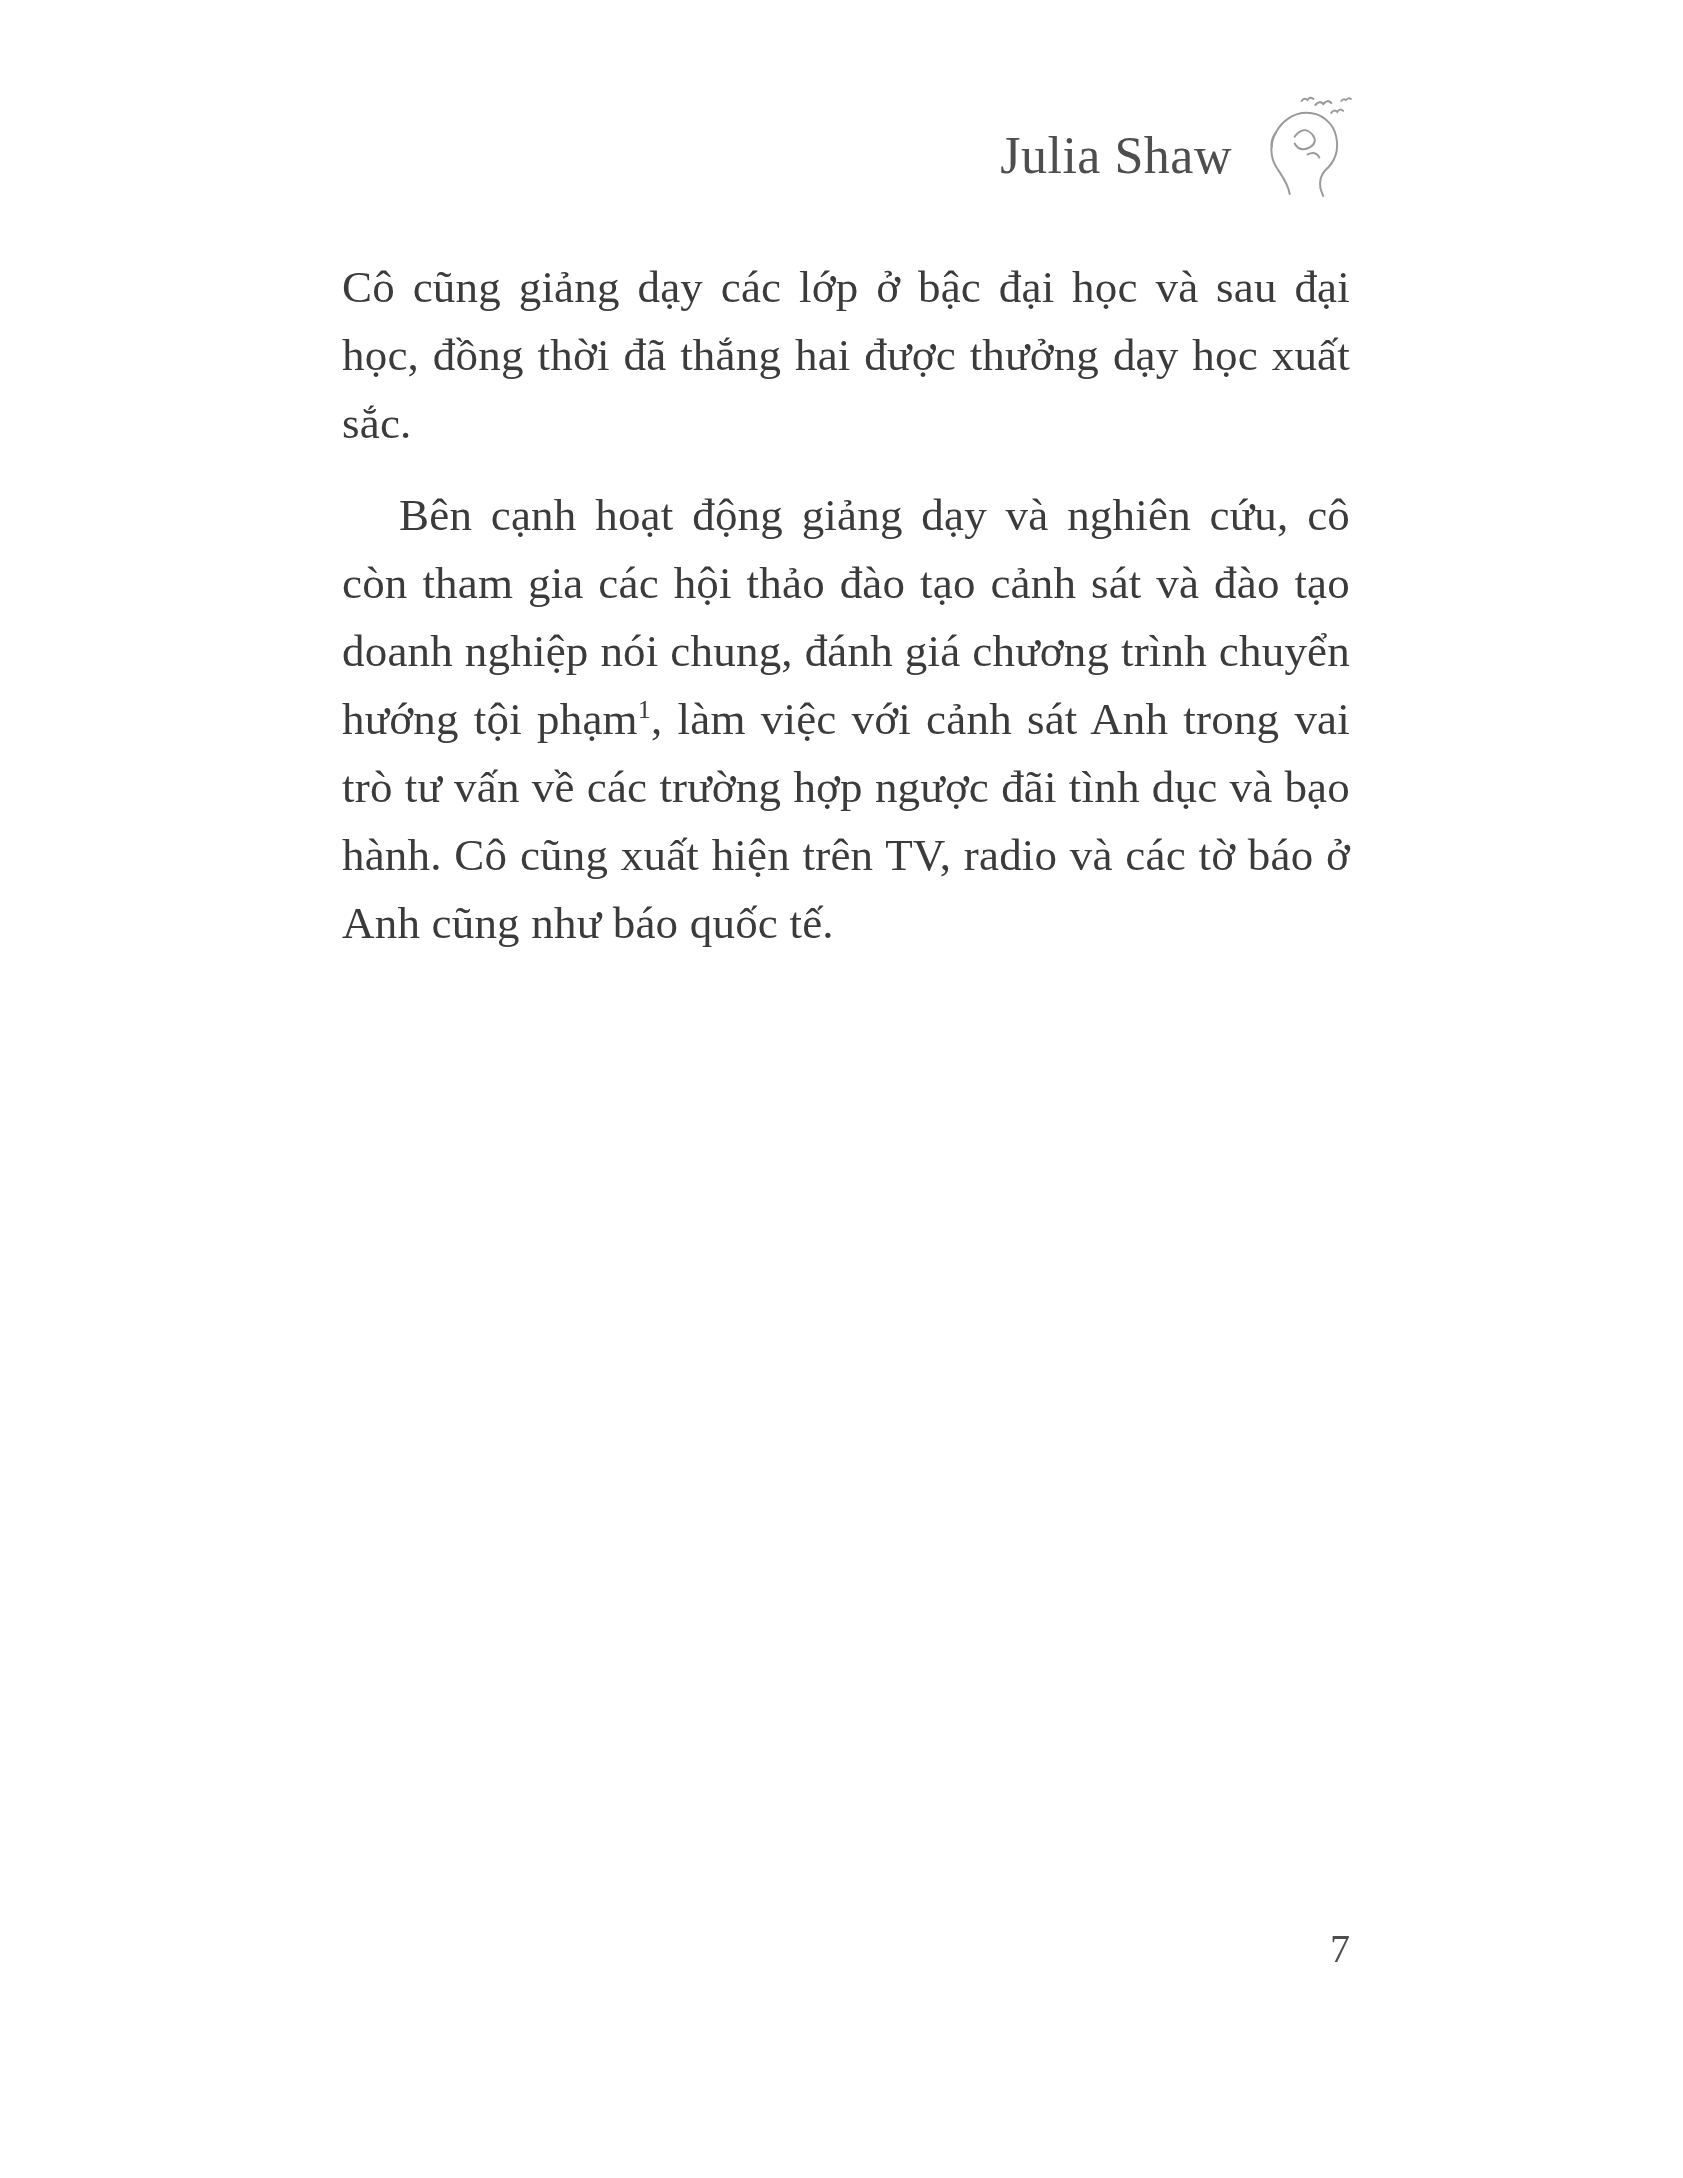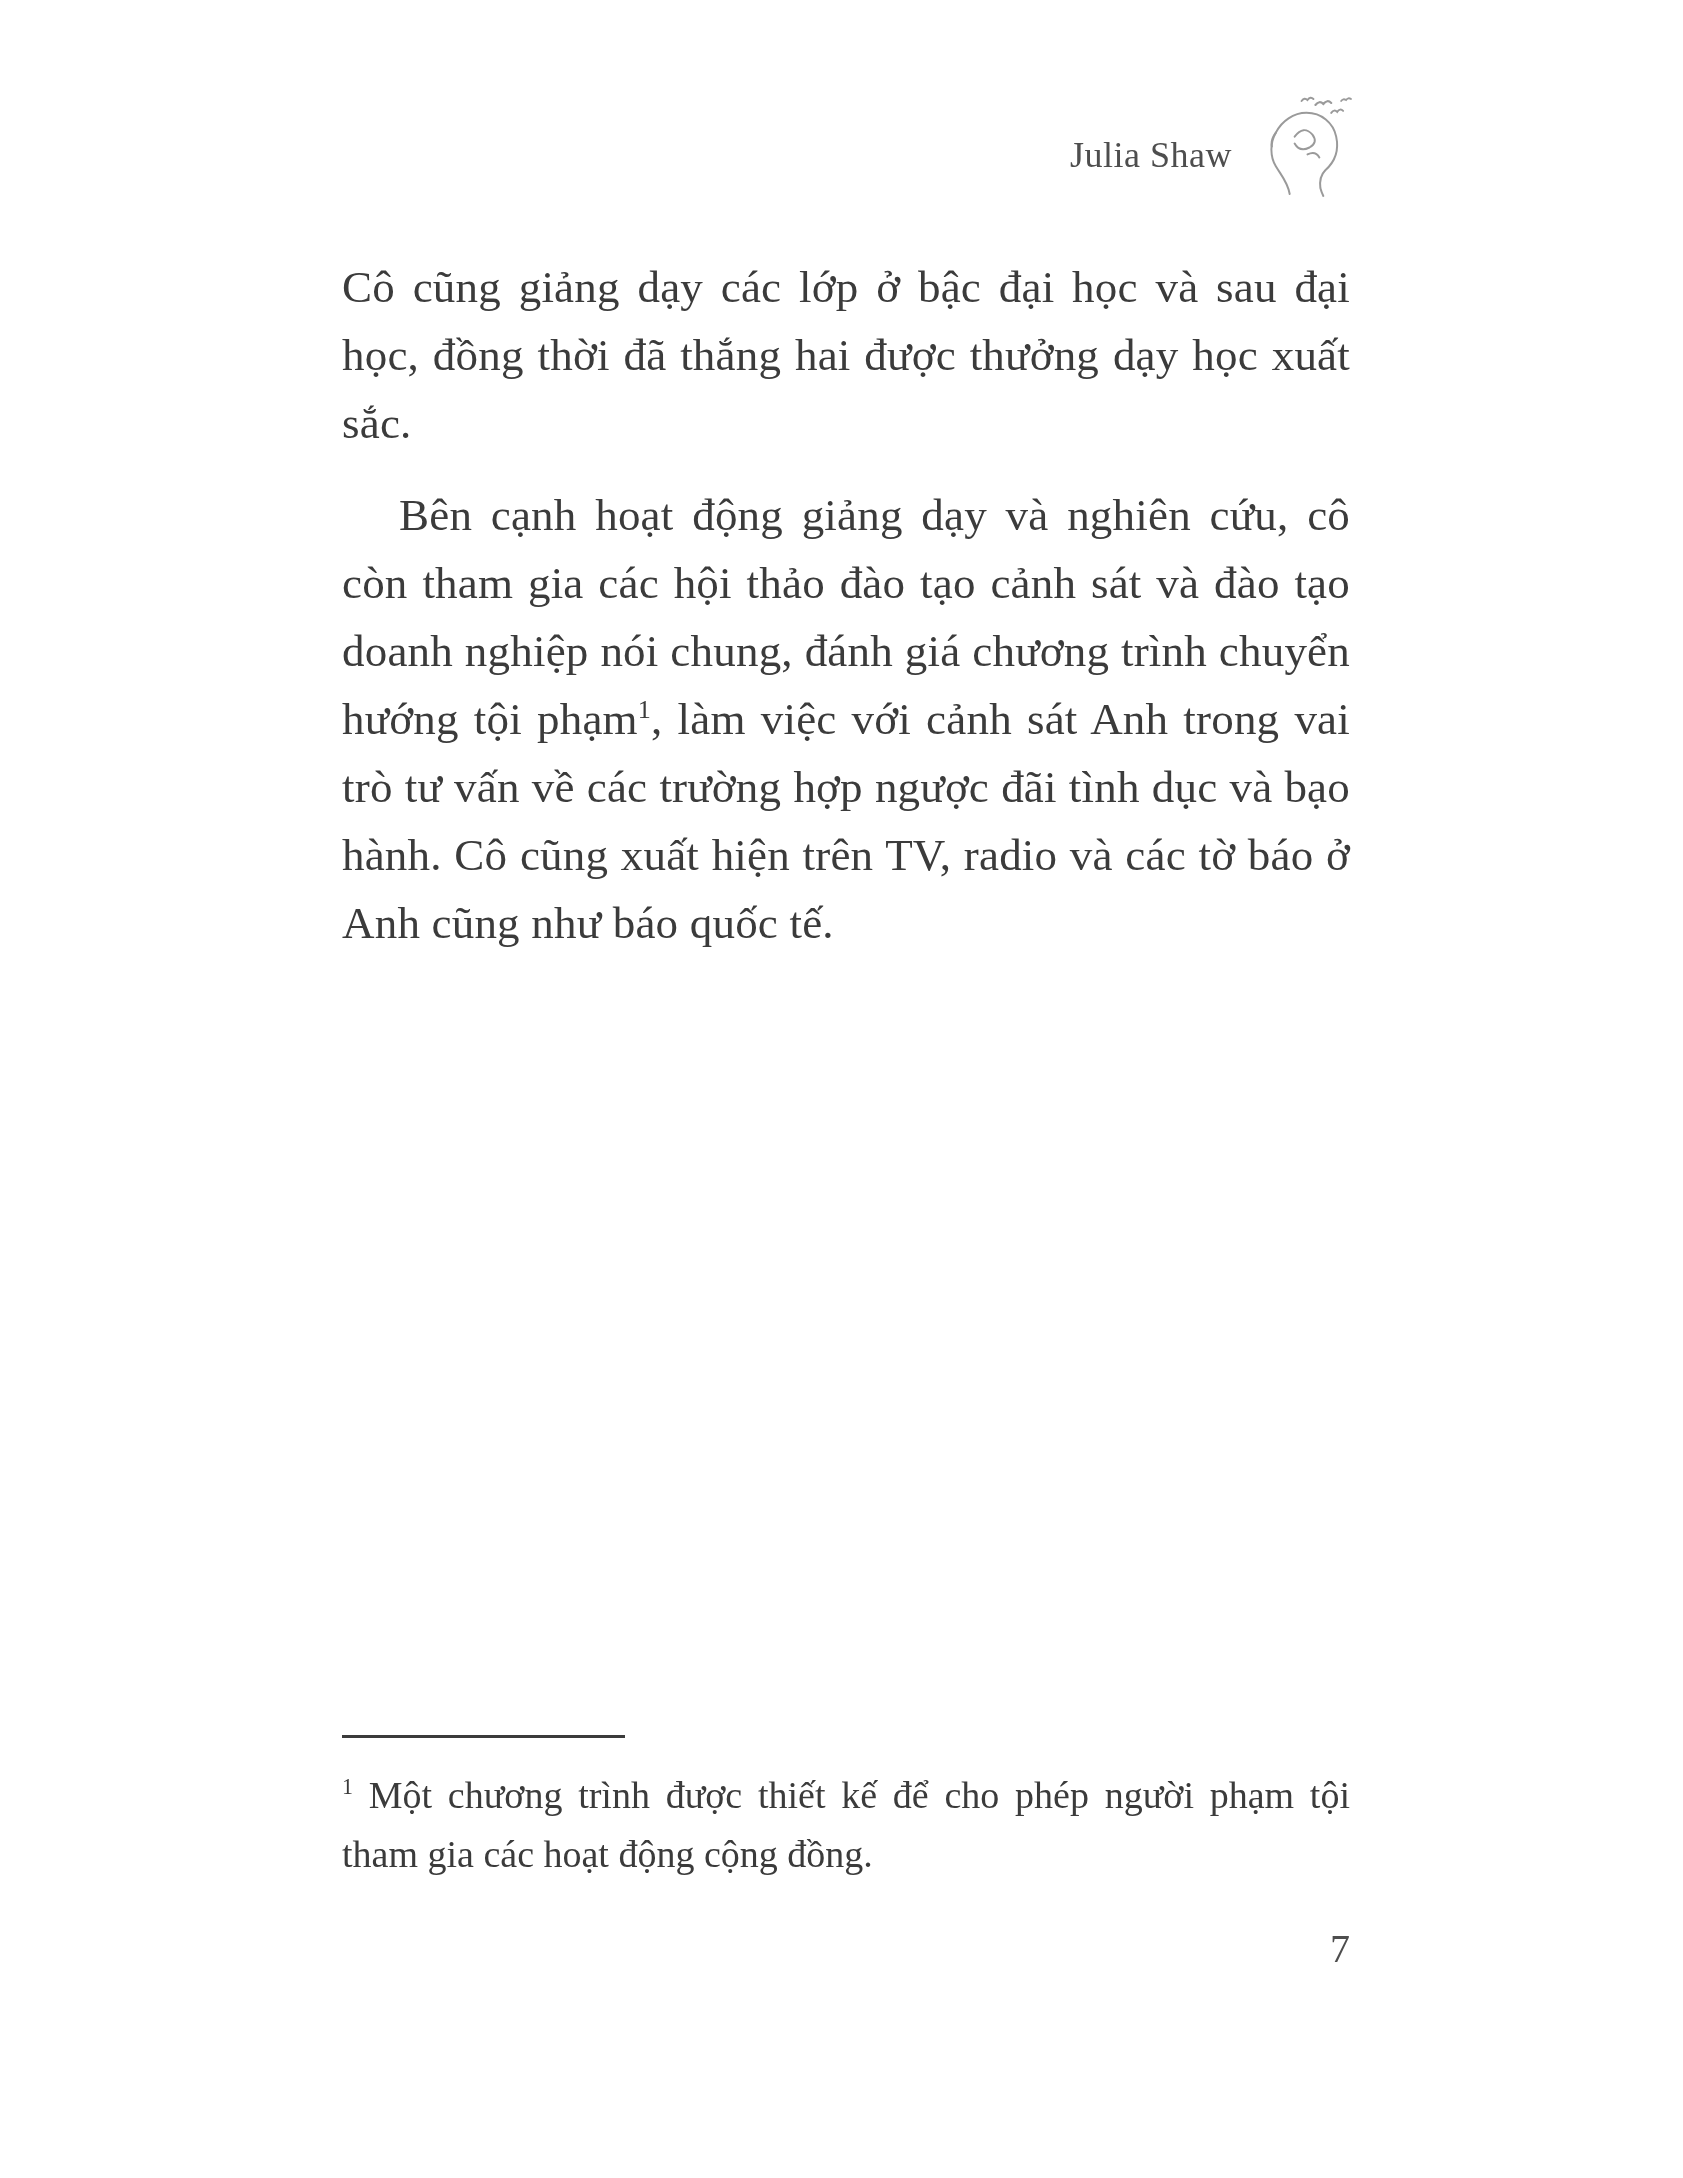--- a/index.html
+++ b/index.html
@@ -19,21 +19,21 @@
   .header {
     position: absolute;
     top: 111px;
     left: 342px;
     width: 1012px;
     display: flex;
     justify-content: flex-end;
     align-items: center;
   }
   .author {
-    font-size: 36px;
+    font-size: 52px;
     color: #4e4e4e;
     letter-spacing: 0.5px;
   }
   .head-icon {
     margin-left: 28px;
     margin-top: -16px;
     flex: 0 0 auto;
   }
   .body-text {
     position: absolute;
@@ -106,21 +106,17 @@
         <path d="M82 6 q2 -3 5 -1 q2 -3 5 -1" stroke-width="1.8"></path>
       </g>
     </svg>
   </div>
 
   <div class="body-text">
     <p class="para">Cô cũng giảng dạy các lớp ở bậc đại học và sau đại học, đồng thời đã thắng hai được thưởng dạy học xuất sắc.</p>
     <p class="para indented"><span>Bên cạnh hoạt động giảng dạy và nghiên cứu, cô còn tham gia các hội thảo đào tạo cảnh sát và đào tạo doanh nghiệp nói chung, đánh giá chương trình chuyển hướng tội phạm</span><sup>1</sup><span>, làm việc với cảnh sát Anh trong vai trò tư vấn về các trường hợp ngược đãi tình dục và bạo hành. Cô cũng xuất hiện trên TV, radio và các tờ báo ở Anh cũng như báo quốc tế.</span></p>
   </div>
 
-  <div class="footnote">
-    <hr class="footnote-rule">
-    <p class="para"><sup>1</sup><span> Một chương trình được thiết kế để cho phép người phạm tội tham gia các hoạt động cộng đồng.</span></p>
-  </div>
 
   <div class="page-number">7</div>
 
 </div>
 
 
 </body></html>

